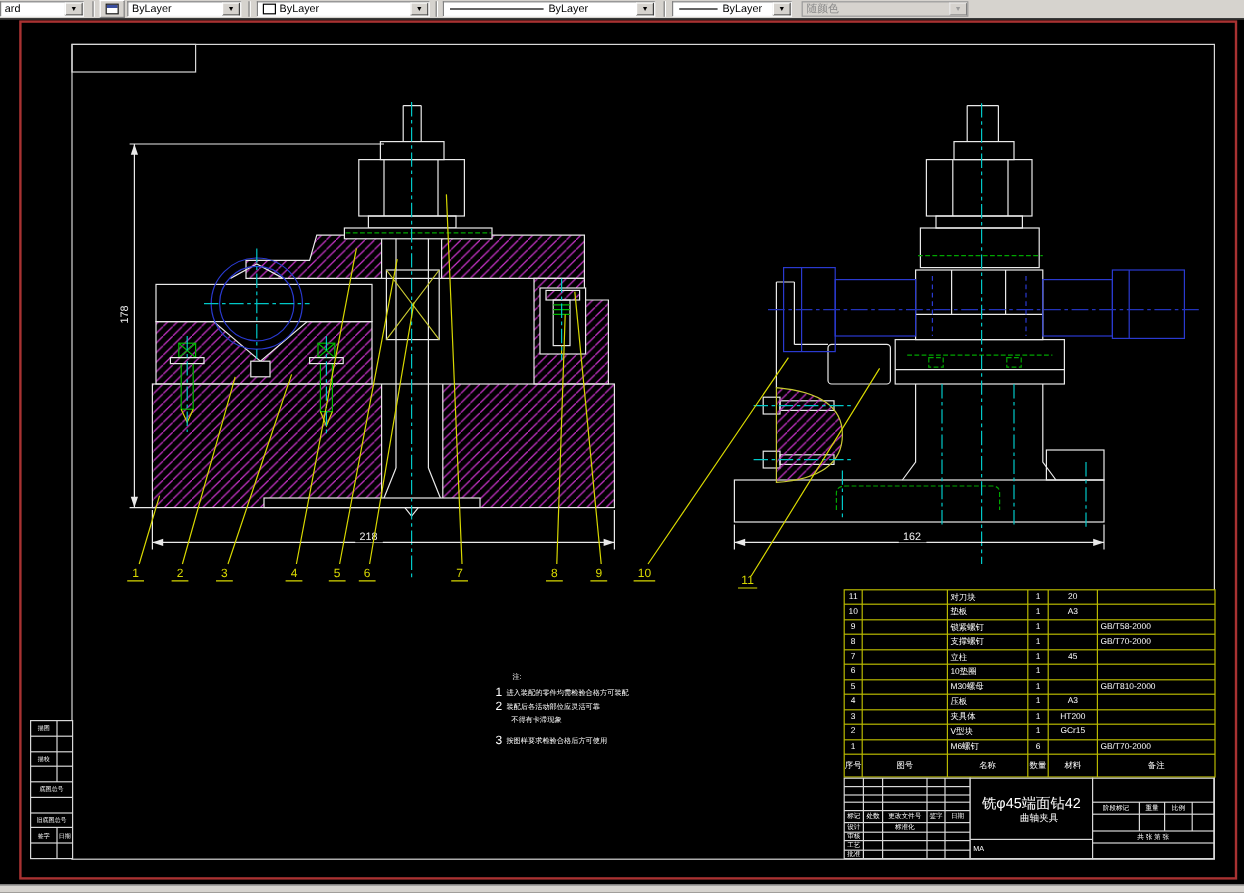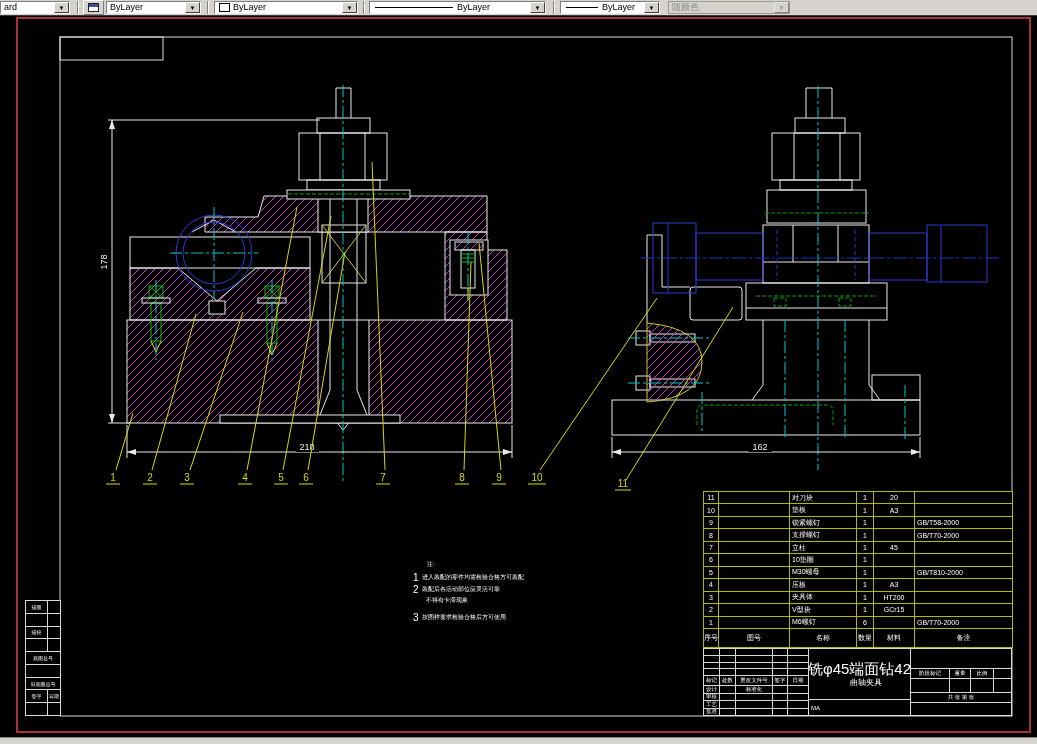--- a/index.html
+++ b/index.html
@@ -27,21 +27,21 @@
   .cell.left{justify-content:flex-start;padding-left:2px;}
   #bom{left:703px;top:491px;width:310px;height:157px;grid-template-columns:14px 70px 66px 16px 40px 1fr;grid-template-rows:repeat(11,1fr) 18px;background:#b8b800;}
   #tbLeft{left:703px;top:648px;width:106px;height:68px;grid-template-columns:15px 15px 36px 14px 1fr;grid-template-rows:repeat(4,1fr) 9px repeat(4,6.5px);background:#d8d8d8;}
   #tbLeft .cell{font-size:5.5px;}
   #tbCenter{left:808px;top:648px;width:103px;height:68px;grid-template-columns:1fr;grid-template-rows:1fr 15px;background:#d8d8d8;}
   #tbRight{left:910px;top:648px;width:102px;height:68px;grid-template-columns:38px 20px 22px 1fr;grid-template-rows:1fr 9px 13px 9px 12px;background:#d8d8d8;}
   #tbRight .cell{font-size:5.5px;}
   #strip{left:25px;top:600px;width:36px;height:116px;grid-template-columns:21px 1fr;grid-template-rows:repeat(9,1fr);background:#d8d8d8;}
   #strip .cell{font-size:5px;}
   .title-cell{flex-direction:column;line-height:1.25;}
-  .t1{font-size:15px;}
+  .t1{font-size:12px;}
   .t2{font-size:8px;margin-left:13px;}
   .mark-cell{font-size:6px;}
   
   .notes{position:absolute;left:413px;top:560px;width:178px;color:#fff;z-index:2;}
   .nlabel{font-size:6px;margin:0 0 3px 14px;}
   .nitem{display:flex;align-items:center;margin-bottom:1px;}
   .nnum{font-size:10px;flex:0 0 9px;}
   .ntext{font-size:6px;}
   .ncont{font-size:6px;margin-left:13px;margin-bottom:1px;}
   .mt{margin-top:7px;}
@@ -73,21 +73,21 @@
     <span class="ltline" style="width:78px"></span>
     <span class="cval">ByLayer</span>
     <span class="arrow">▼</span>
   </div>
   <div class="sep" style="left:553px"></div>
   <div class="combo" style="left:560px;width:100px">
     <span class="ltline" style="width:32px"></span>
     <span class="cval">ByLayer</span>
     <span class="arrow">▼</span>
   </div>
-  <div class="combo disabled" style="left:668px;width:122px">
+  <div class="combo disabled" style="left:668px;width:139px">
     <span class="cval">随颜色</span>
     <span class="arrow">▼</span>
   </div>
 </div>
 
 <svg class="draw" width="1037" height="744" viewBox="0 0 1037 744">
   <defs>
     <pattern id="h" width="8" height="8" patternUnits="userSpaceOnUse">
       <path d="M-1,9 L9,-1" stroke="#c733c7" stroke-width="1"></path>
     </pattern>

